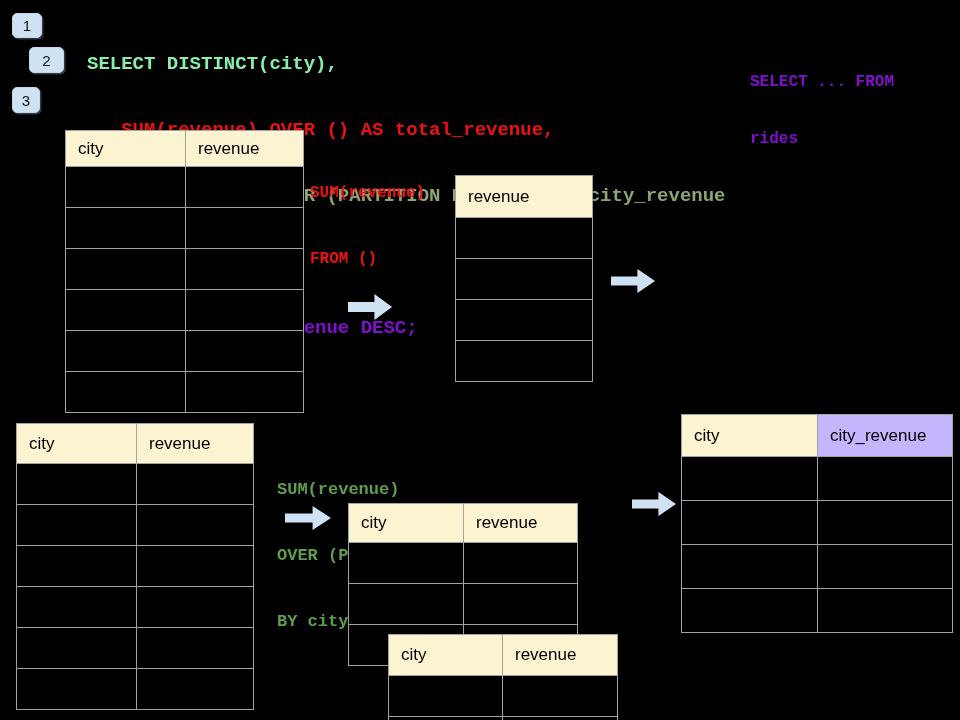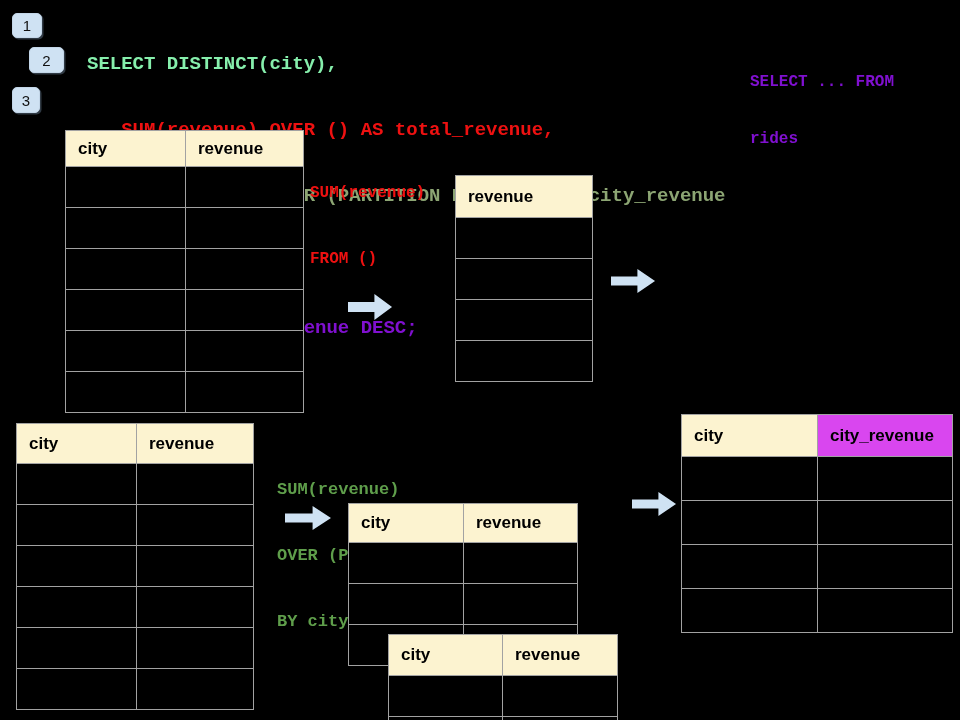--- a/index.html
+++ b/index.html
@@ -18,21 +18,21 @@
   .badge{position:absolute;border-radius:5px;display:flex;align-items:center;justify-content:center;
          color:#111;font-size:15px;border:1px solid #c3d6e8;
          box-shadow:1.5px 1.5px 0 rgba(96,116,136,.5);}
   #badge-1{left:12px;top:13px;width:28px;height:23px;}
   #badge-2{left:29px;top:47px;width:33px;height:24px;}
   #badge-3{left:12px;top:87px;width:26px;height:24px;}
 
   
   .t{position:absolute;border-collapse:collapse;table-layout:fixed;background:#000;}
   .t th,.t td{border:1px solid #a2a2a2;box-sizing:border-box;}
-  .t th{font-weight:700;font-size:17px;color:#000;text-align:left;padding:0 0 0 12px;}
+  .t th{font-weight:400;font-size:17px;color:#000;text-align:left;padding:0 0 0 12px;}
   .t1{left:65px;top:130px;width:238px;}  .t1 th{height:36px}.t1 td{height:41px}
   .t2{left:455px;top:175px;width:137px;} .t2 th{height:42px}.t2 td{height:41px}
   .t3{left:16px;top:423px;width:237px;}  .t3 th{height:40px}.t3 td{height:41px}
   .t4{left:348px;top:503px;width:229px;} .t4 th{height:39px}.t4 td{height:41px}
   .t5{left:388px;top:634px;width:229px;} .t5 th{height:41px}.t5 td{height:41px}
   .t6{left:681px;top:414px;width:271px;} .t6 th{height:42px}.t6 td{height:44px}
 
   .arrow{position:absolute;}
 </style>
 </head>
@@ -238,21 +238,21 @@
   </svg>
 
   <table class="t t6">
     <colgroup>
         <col style="width:136px">
         <col style="width:135px">
       </colgroup>
     <thead>
         <tr>
       <th style="background: rgb(252, 243, 208);">city</th>
-      <th style="background: #d946ef;">city_revenue</th>
+      <th style="background: #c4b5fd;">city_revenue</th>
     </tr>
       </thead>
     <tbody>
       <tr>
           <td></td>
           <td></td>
         </tr>
       <tr>
           <td></td>
           <td></td>

